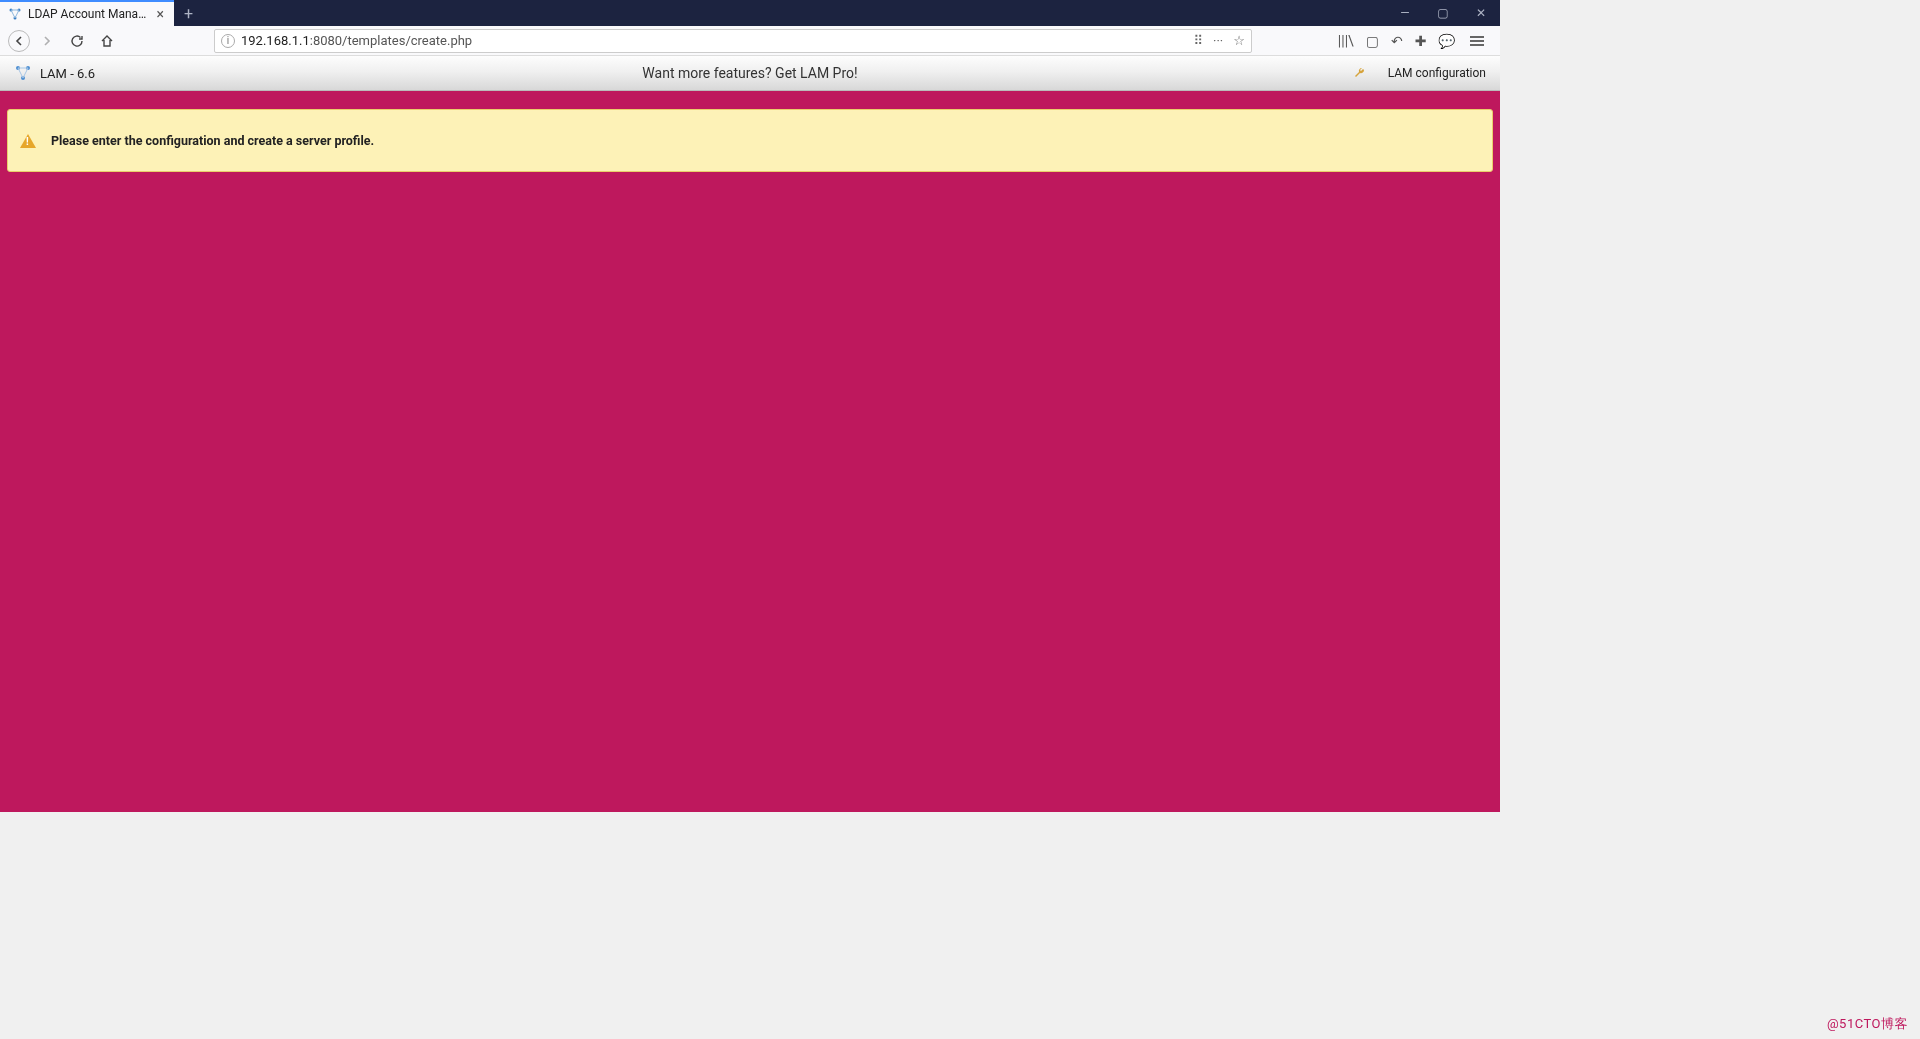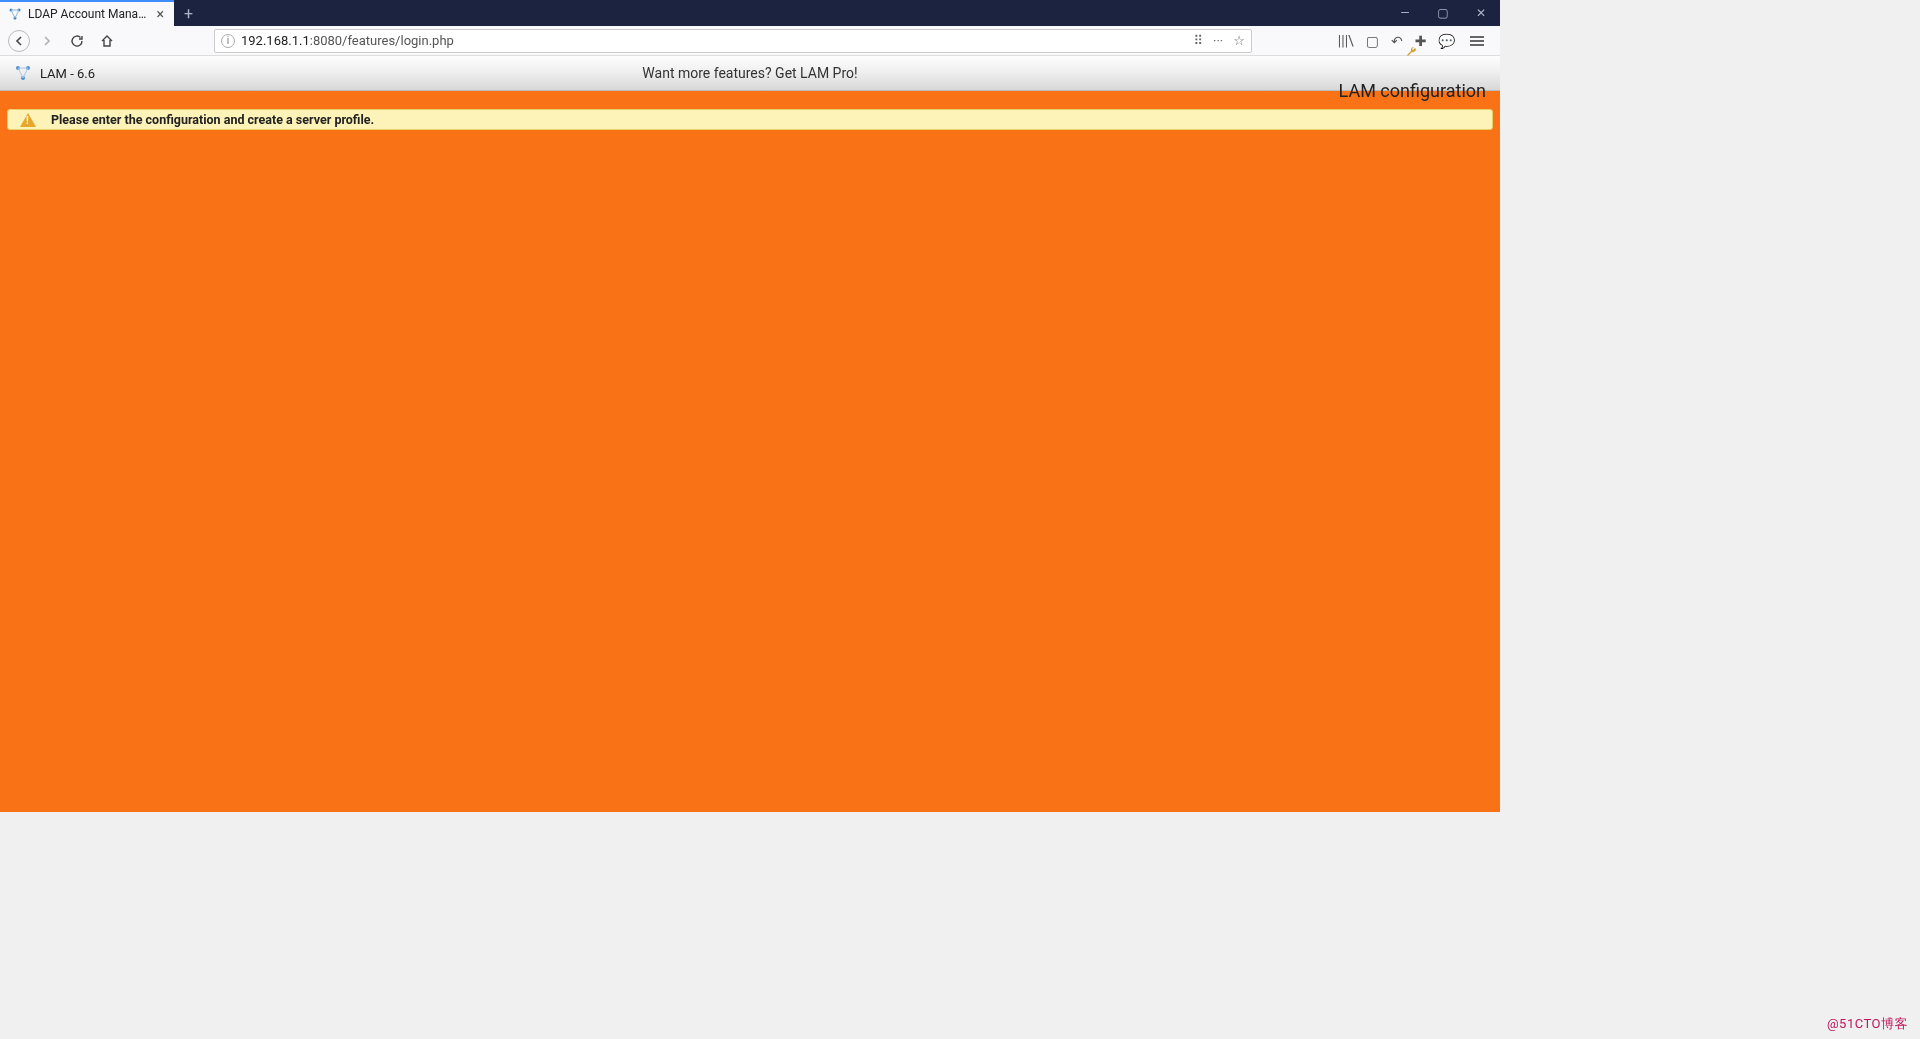--- a/index.html
+++ b/index.html
@@ -86,47 +86,47 @@
     }
     .url-text { flex: 1; color: #555; }
     .url-text .host { color: #222; margin-top: 21px; }
     .url-actions { display: flex; align-items: center; gap: 10px; color: #666; }
     .url-actions span { cursor: pointer; }
     .right-tools { display: flex; align-items: center; gap: 8px; color: #555; padding-right: 6px; }
     .right-tools span { cursor: pointer; padding: 2px; font-size: 14px; }
     .hamburger { display: flex; flex-direction: column; gap: 2px; padding: 4px; cursor: pointer; }
     .hamburger div { width: 14px; height: 2px; background: #666; }
 
-    .page-content { background: #f97316; height: calc(812px - 56px); padding: 0; }
+    .page-content { background: #be185d; height: calc(812px - 56px); padding: 0; }
     .lam-header {
       background: linear-gradient(to bottom, #fdfdfd 0%, #f0f0f0 45%, #d8d8d8 100%);
       border-bottom: 1px solid #bbb;
       height: 35px;
       display: flex;
       align-items: center;
       padding: 0 14px;
       position: relative;
     }
     .lam-logo { display: flex; align-items: center; gap: 8px; }
     .lam-logo-icon { width: 18px; height: 18px; }
     .lam-title { font-size: 13px; color: #222; }
     .lam-center {
       position: absolute; left: 50%; transform: translateX(-50%);
       font-size: 14px; color: #333;
     }
     .lam-center a { text-decoration: none; color: #333; }
-    .lam-config { display: flex; align-items: center; gap: 21px; font-size: 18px; color: #222; cursor: pointer; margin-left: auto; flex-direction: column;}
+    .lam-config { display: flex; align-items: center; gap: 21px; font-size: 12px; color: #222; cursor: pointer; margin-left: auto;}
     .lam-config-icon { width: 14px; height: 14px; }
 
     .warning-banner {
       margin: 18px 7px 0 7px;
       background: #fdf2b7;
       border: 1px solid #e9cf6b;
       border-radius: 3px;
-      padding: 2px 12px;
+      padding: 23px 12px;
       display: flex;
       align-items: center;
       gap: 15px;
     }
     .warn-icon {
       width: 0; height: 0;
       border-left: 8px solid transparent;
       border-right: 8px solid transparent;
       border-bottom: 14px solid #e6a72a;
       position: relative;
@@ -186,21 +186,21 @@
   </div>
   <div class="nav-btn">
     <svg width="14" height="14" viewBox="0 0 14 14">
         <path d="M2 7l5-5 5 5M4 6v6h6V6" stroke="#444" fill="none" stroke-width="1.4"></path>
       </svg>
   </div>
 
   <div class="url-bar">
     <span class="url-info-icon">i</span>
     <span class="url-text">
-      <span class="host">192.168.1.1</span><span>:8080/features/login.php</span>
+      <span class="host">192.168.1.1</span><span>:8080/templates/create.php</span>
     </span>
     <span class="url-actions">
       <span>⠿</span>
       <span>···</span>
       <span>☆</span>
     </span>
   </div>
 
   <div class="right-tools">
     <span>|||\</span>

